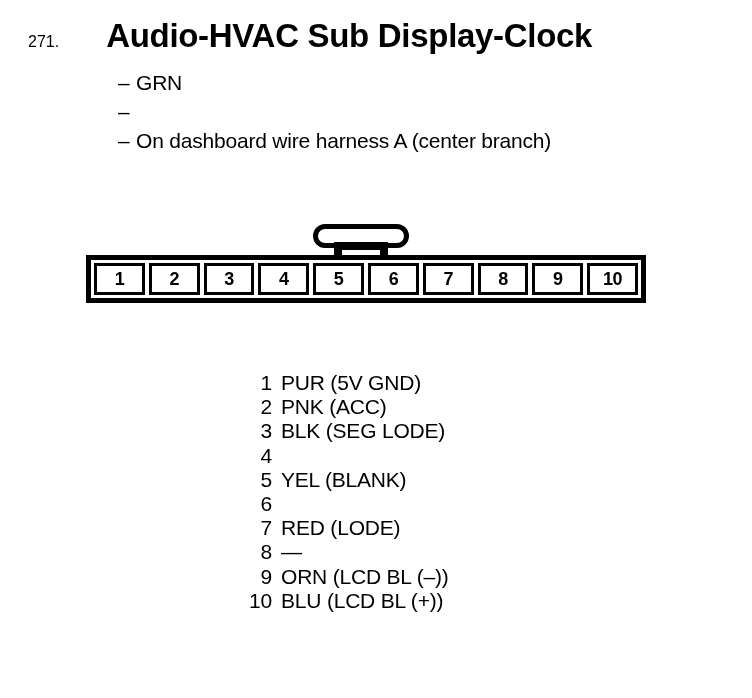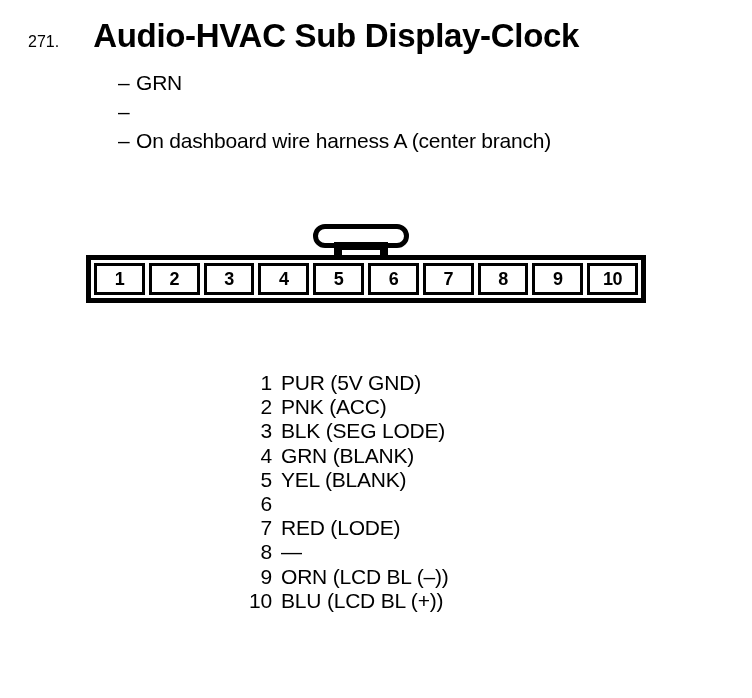--- a/index.html
+++ b/index.html
@@ -17,25 +17,26 @@
   }
 
   
   #title-block {
     position: absolute;
     left: 28px;
     top: 17px;
     display: flex;
     align-items: baseline;
     white-space: nowrap;
+    gap: 28px;
   }
   #title-text {
     font-size: 33px;
     font-weight: bold;
-    margin-left: 34px;
+    margin-left: 19px;
     letter-spacing: -0.3px;
   }
 
   
   #notes-list {
     position: absolute;
     left: 118px;
     top: 68px;
   }
   .note-row {
@@ -224,21 +225,20 @@
     <div class="legend-row">
       <span class="legend-num">2</span>
       <span class="legend-desc">PNK (ACC)</span>
     </div>
     <div class="legend-row">
       <span class="legend-num">3</span>
       <span class="legend-desc">BLK (SEG LODE)</span>
     </div>
     <div class="legend-row">
       <span class="legend-num">4</span>
-      <span class="legend-desc">GRN (BLANK)</span>
     </div>
     <div class="legend-row">
       <span class="legend-num">5</span>
       <span class="legend-desc">YEL (BLANK)</span>
     </div>
     <div class="legend-row">
       <span class="legend-num">6</span>
     </div>
     <div class="legend-row">
       <span class="legend-num">7</span>

